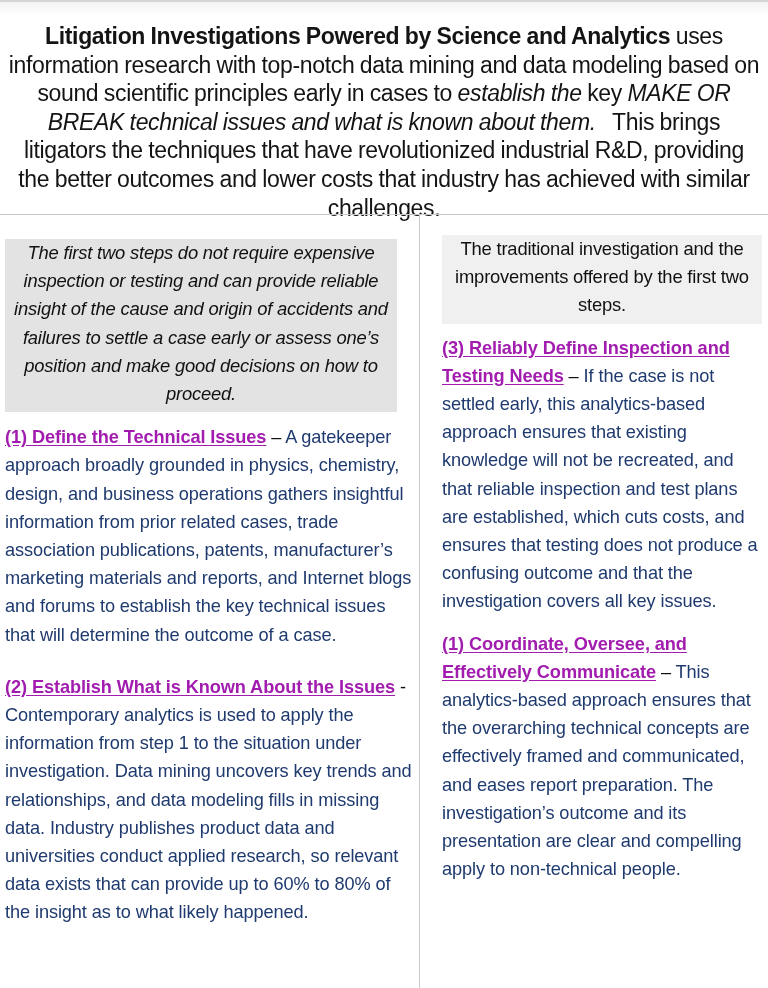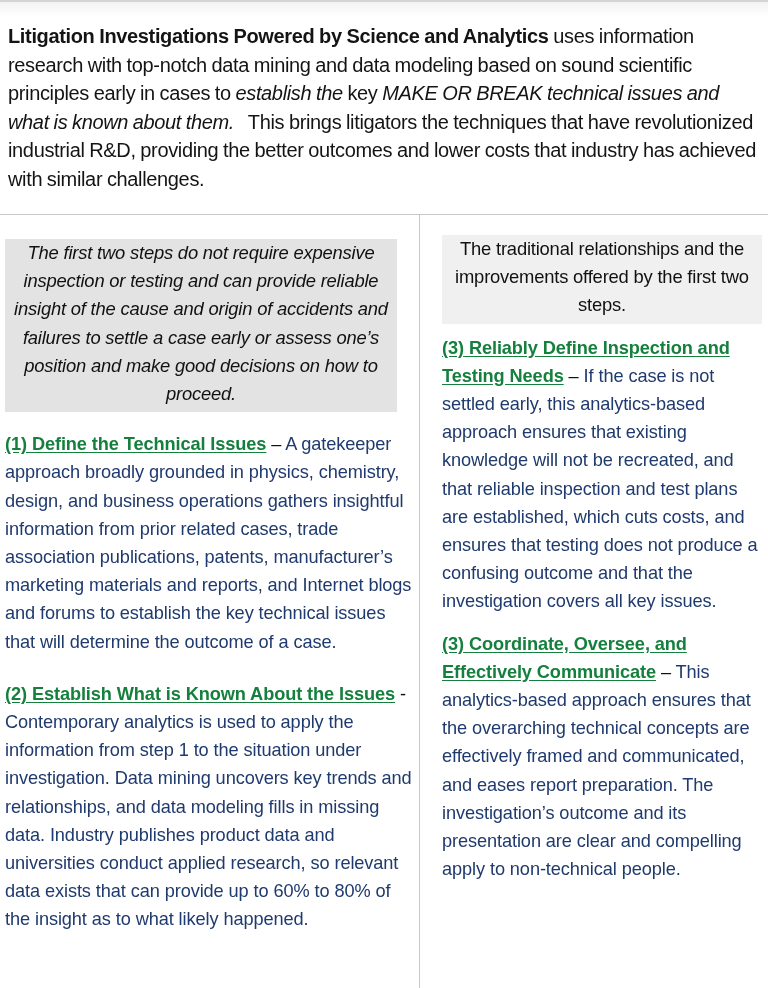--- a/index.html
+++ b/index.html
@@ -24,21 +24,22 @@
     .top-fade {
       position: absolute;
       left: 0; top: 2px;
       width: 768px; height: 14px;
       background: linear-gradient(#f2f2f2, #ffffff);
     }
     .intro {
       position: absolute;
       left: 8px; top: 22px;
       width: 752px;
-      font-size: 20px;
+      text-align: center;
+      font-size: 23px;
       line-height: 28.6px;
       letter-spacing: -0.35px;
       word-spacing: -0.5px;
       color: #141414;
     }
     .intro b { font-weight: bold; }
     .intro i { font-style: italic; }
 
     .table {
       position: absolute;
@@ -83,29 +84,29 @@
       padding: 0 0 4px 0;
       margin-left: 0;
     }
     .step {
       font-size: 18.2px;
       line-height: 28.2px;
       color: #1f3a6e;
       letter-spacing: -0.1px;
     }
     .step .step-title {
-      color: #15803d;
+      color: #a21caf;
       font-weight: bold;
       text-decoration: underline;
       text-underline-offset: 2px;
     }
     .step .dash {
       color: #111111;
     }
-    .step-1 { margin-top: 18px; }
+    .step-1 { margin-top: 11px; }
     .step-2 { margin-top: 24px; }
     .step-3 { margin-top: 10px; }
     .step-4 { margin-top: 14px; }
   </style>
 </head>
 <body>
 
 <div class="top-rule"></div>
 <div class="top-fade"></div>
 
@@ -122,23 +123,23 @@
     <div class="step step-1">
       <span class="step-title">(1) Define the Technical Issues</span><span class="dash"> – </span><span>A gatekeeper approach broadly grounded in physics, chemistry, design, and business operations gathers insightful information from prior related cases, trade association publications, patents, manufacturer’s marketing materials and reports, and Internet blogs and forums to establish the key technical issues that will determine the outcome of a case.</span>
     </div>
 
     <div class="step step-2">
       <span class="step-title">(2) Establish What is Known About the Issues</span><span class="dash"> - </span><span>Contemporary analytics is used to apply the information from step 1 to the situation under investigation. Data mining uncovers key trends and relationships, and data modeling fills in missing data.  Industry publishes product data and universities conduct applied research, so relevant data exists that can provide up to 60% to 80% of the insight as to what likely happened.</span>
     </div>
   </div>
 
   <div class="col-right">
-    <div class="callout callout-right">The traditional relationships and the improvements offered by the first two steps.</div>
+    <div class="callout callout-right">The traditional investigation and the improvements offered by the first two steps.</div>
 
     <div class="step step-3">
       <span class="step-title">(3) Reliably Define Inspection and Testing Needs</span><span class="dash"> – </span><span>If the case is not settled early, this analytics-based approach ensures that existing knowledge will not be recreated, and that reliable inspection and test plans are established, which cuts costs, and ensures that testing does not produce a confusing outcome and that the investigation covers all key issues.</span>
     </div>
 
     <div class="step step-4">
-      <span class="step-title">(3) Coordinate, Oversee, and Effectively Communicate</span><span class="dash"> – </span><span>This analytics-based approach ensures that the overarching technical concepts are effectively framed and communicated, and eases report preparation.  The investigation’s outcome and its presentation are clear and compelling apply to non-technical people.</span>
+      <span class="step-title">(1) Coordinate, Oversee, and Effectively Communicate</span><span class="dash"> – </span><span>This analytics-based approach ensures that the overarching technical concepts are effectively framed and communicated, and eases report preparation.  The investigation’s outcome and its presentation are clear and compelling apply to non-technical people.</span>
     </div>
   </div>
 </div>
 
 </body></html>

